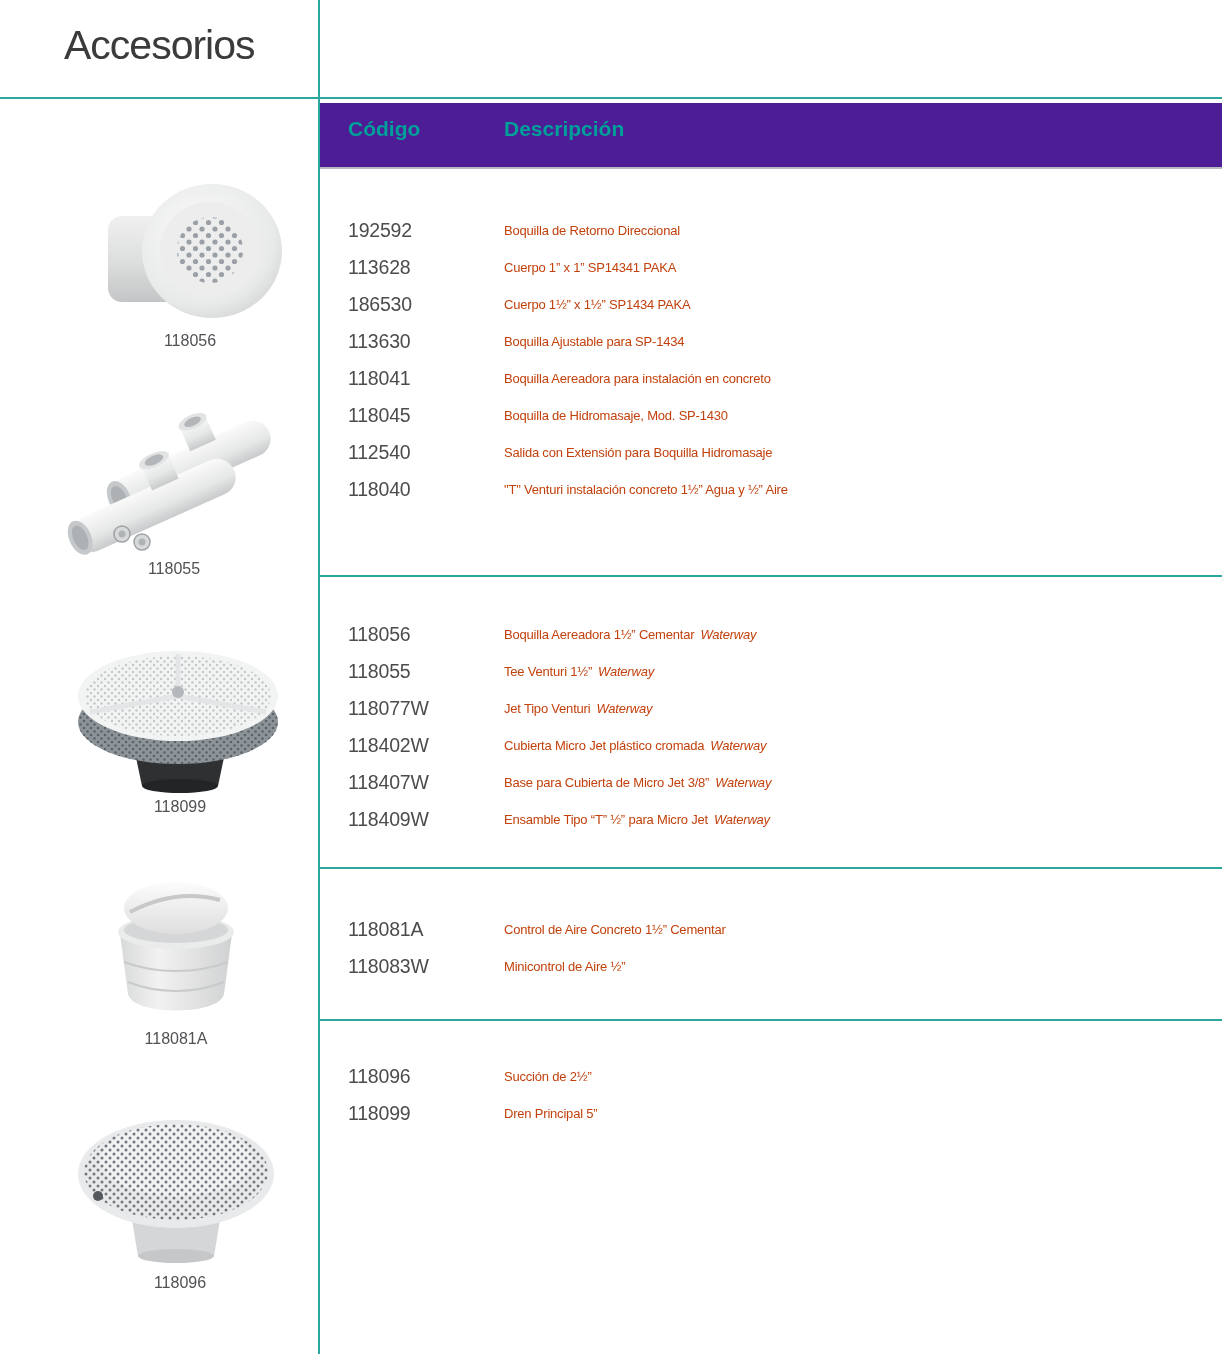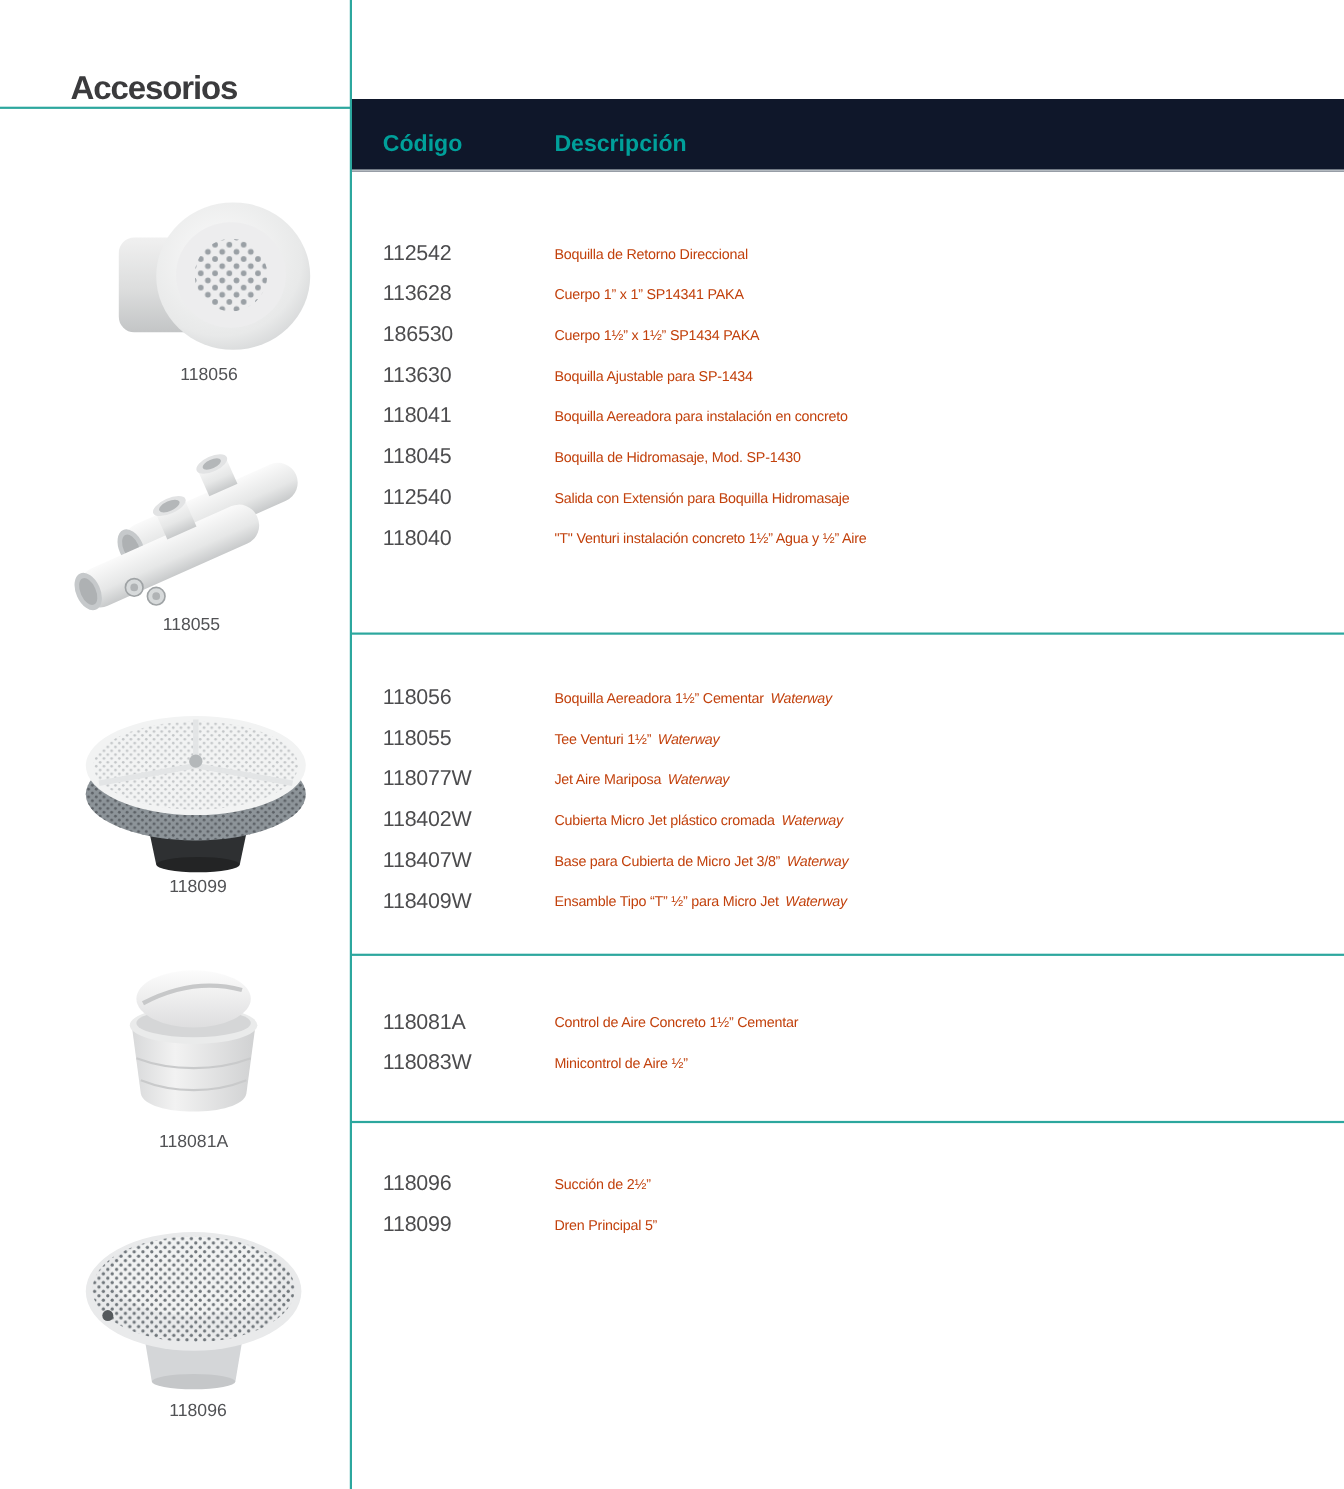--- a/index.html
+++ b/index.html
@@ -5,35 +5,35 @@
   html,body{margin:0;padding:0;}
   body{
     width:1222px;height:1354px;position:relative;background:#ffffff;
     font-family:"Liberation Sans", sans-serif;overflow:hidden;
   }
   .page{position:absolute;inset:0;}
 
   
   .title{
     position:absolute;left:64px;top:22px;
-    font-size:30px;font-weight:700;letter-spacing:-1px;color:#3b3b3d;margin-top:42px;
+    font-size:41px;font-weight:400;letter-spacing:-1px;color:#3b3b3d;
   }
 
   
   .top-rule{position:absolute;left:0;top:97px;width:1222px;height:2px;background:#2ca79e;}
   .v-rule{position:absolute;left:318px;top:0;width:2px;height:1354px;background:#2ca79e;}
   .sep{position:absolute;left:320px;width:902px;height:2px;background:#2ca79e;}
   .sep-1{top:575px;} .sep-2{top:867px;} .sep-3{top:1019px;}
 
   
   .thead{
-    position:absolute;left:320px;top:90px;width:902px;height:66px;
-    background:#0f172a;border-bottom:2px solid #b4bac0;
+    position:absolute;left:320px;top:103px;width:902px;height:66px;
+    background:#4c1d95;border-bottom:2px solid #b4bac0;
     display:flex;align-items:flex-end;box-sizing:border-box;
-    padding-bottom:11px;
+    padding-bottom:26px;
   }
   .thead .h-code{margin-left:28px;width:156px;font-size:21px;font-weight:bold;color:#00a09a;}
   .thead .h-desc{font-size:21px;font-weight:bold;color:#00a09a;}
 
   
   .block{position:absolute;left:320px;width:902px;}
   .block-1{top:212px;} .block-2{top:616px;} .block-3{top:911px;} .block-4{top:1058px;}
   .row{height:37px;display:flex;align-items:center;}
   .code{margin-left:28px;width:156px;font-size:19.5px;color:#4c4c4e;letter-spacing:-0.2px;flex:none;}
   .desc{font-size:13px;color:#c2410c;letter-spacing:-0.2px;white-space:nowrap;}
@@ -67,21 +67,21 @@
   <div class="top-rule"></div>
   <div class="v-rule"></div>
 
   <div class="thead">
     <span class="h-code">Código</span>
     <span class="h-desc">Descripción</span>
   </div>
 
   <div class="block block-1">
     <div class="row">
-        <span class="code">112542</span>
+        <span class="code">192592</span>
         <span class="desc">Boquilla de Retorno Direccional</span>
       </div>
     <div class="row">
         <span class="code">113628</span>
         <span class="desc">Cuerpo 1” x 1” SP14341 PAKA</span>
       </div>
     <div class="row">
         <span class="code">186530</span>
         <span class="desc">Cuerpo 1½” x 1½” SP1434 PAKA</span>
       </div>
@@ -113,21 +113,21 @@
     <div class="row">
         <span class="code">118056</span>
         <span class="desc"><span>Boquilla Aereadora 1½” Cementar</span><span class="wt">Waterway</span></span>
       </div>
     <div class="row">
         <span class="code">118055</span>
         <span class="desc"><span>Tee Venturi 1½”</span><span class="wt">Waterway</span></span>
       </div>
     <div class="row">
         <span class="code">118077W</span>
-        <span class="desc"><span>Jet Aire Mariposa</span><span class="wt">Waterway</span></span>
+        <span class="desc"><span>Jet Tipo Venturi</span><span class="wt">Waterway</span></span>
       </div>
     <div class="row">
         <span class="code">118402W</span>
         <span class="desc"><span>Cubierta Micro Jet plástico cromada</span><span class="wt">Waterway</span></span>
       </div>
     <div class="row">
         <span class="code">118407W</span>
         <span class="desc"><span>Base para Cubierta de Micro Jet 3/8”</span><span class="wt">Waterway</span></span>
       </div>
     <div class="row">

